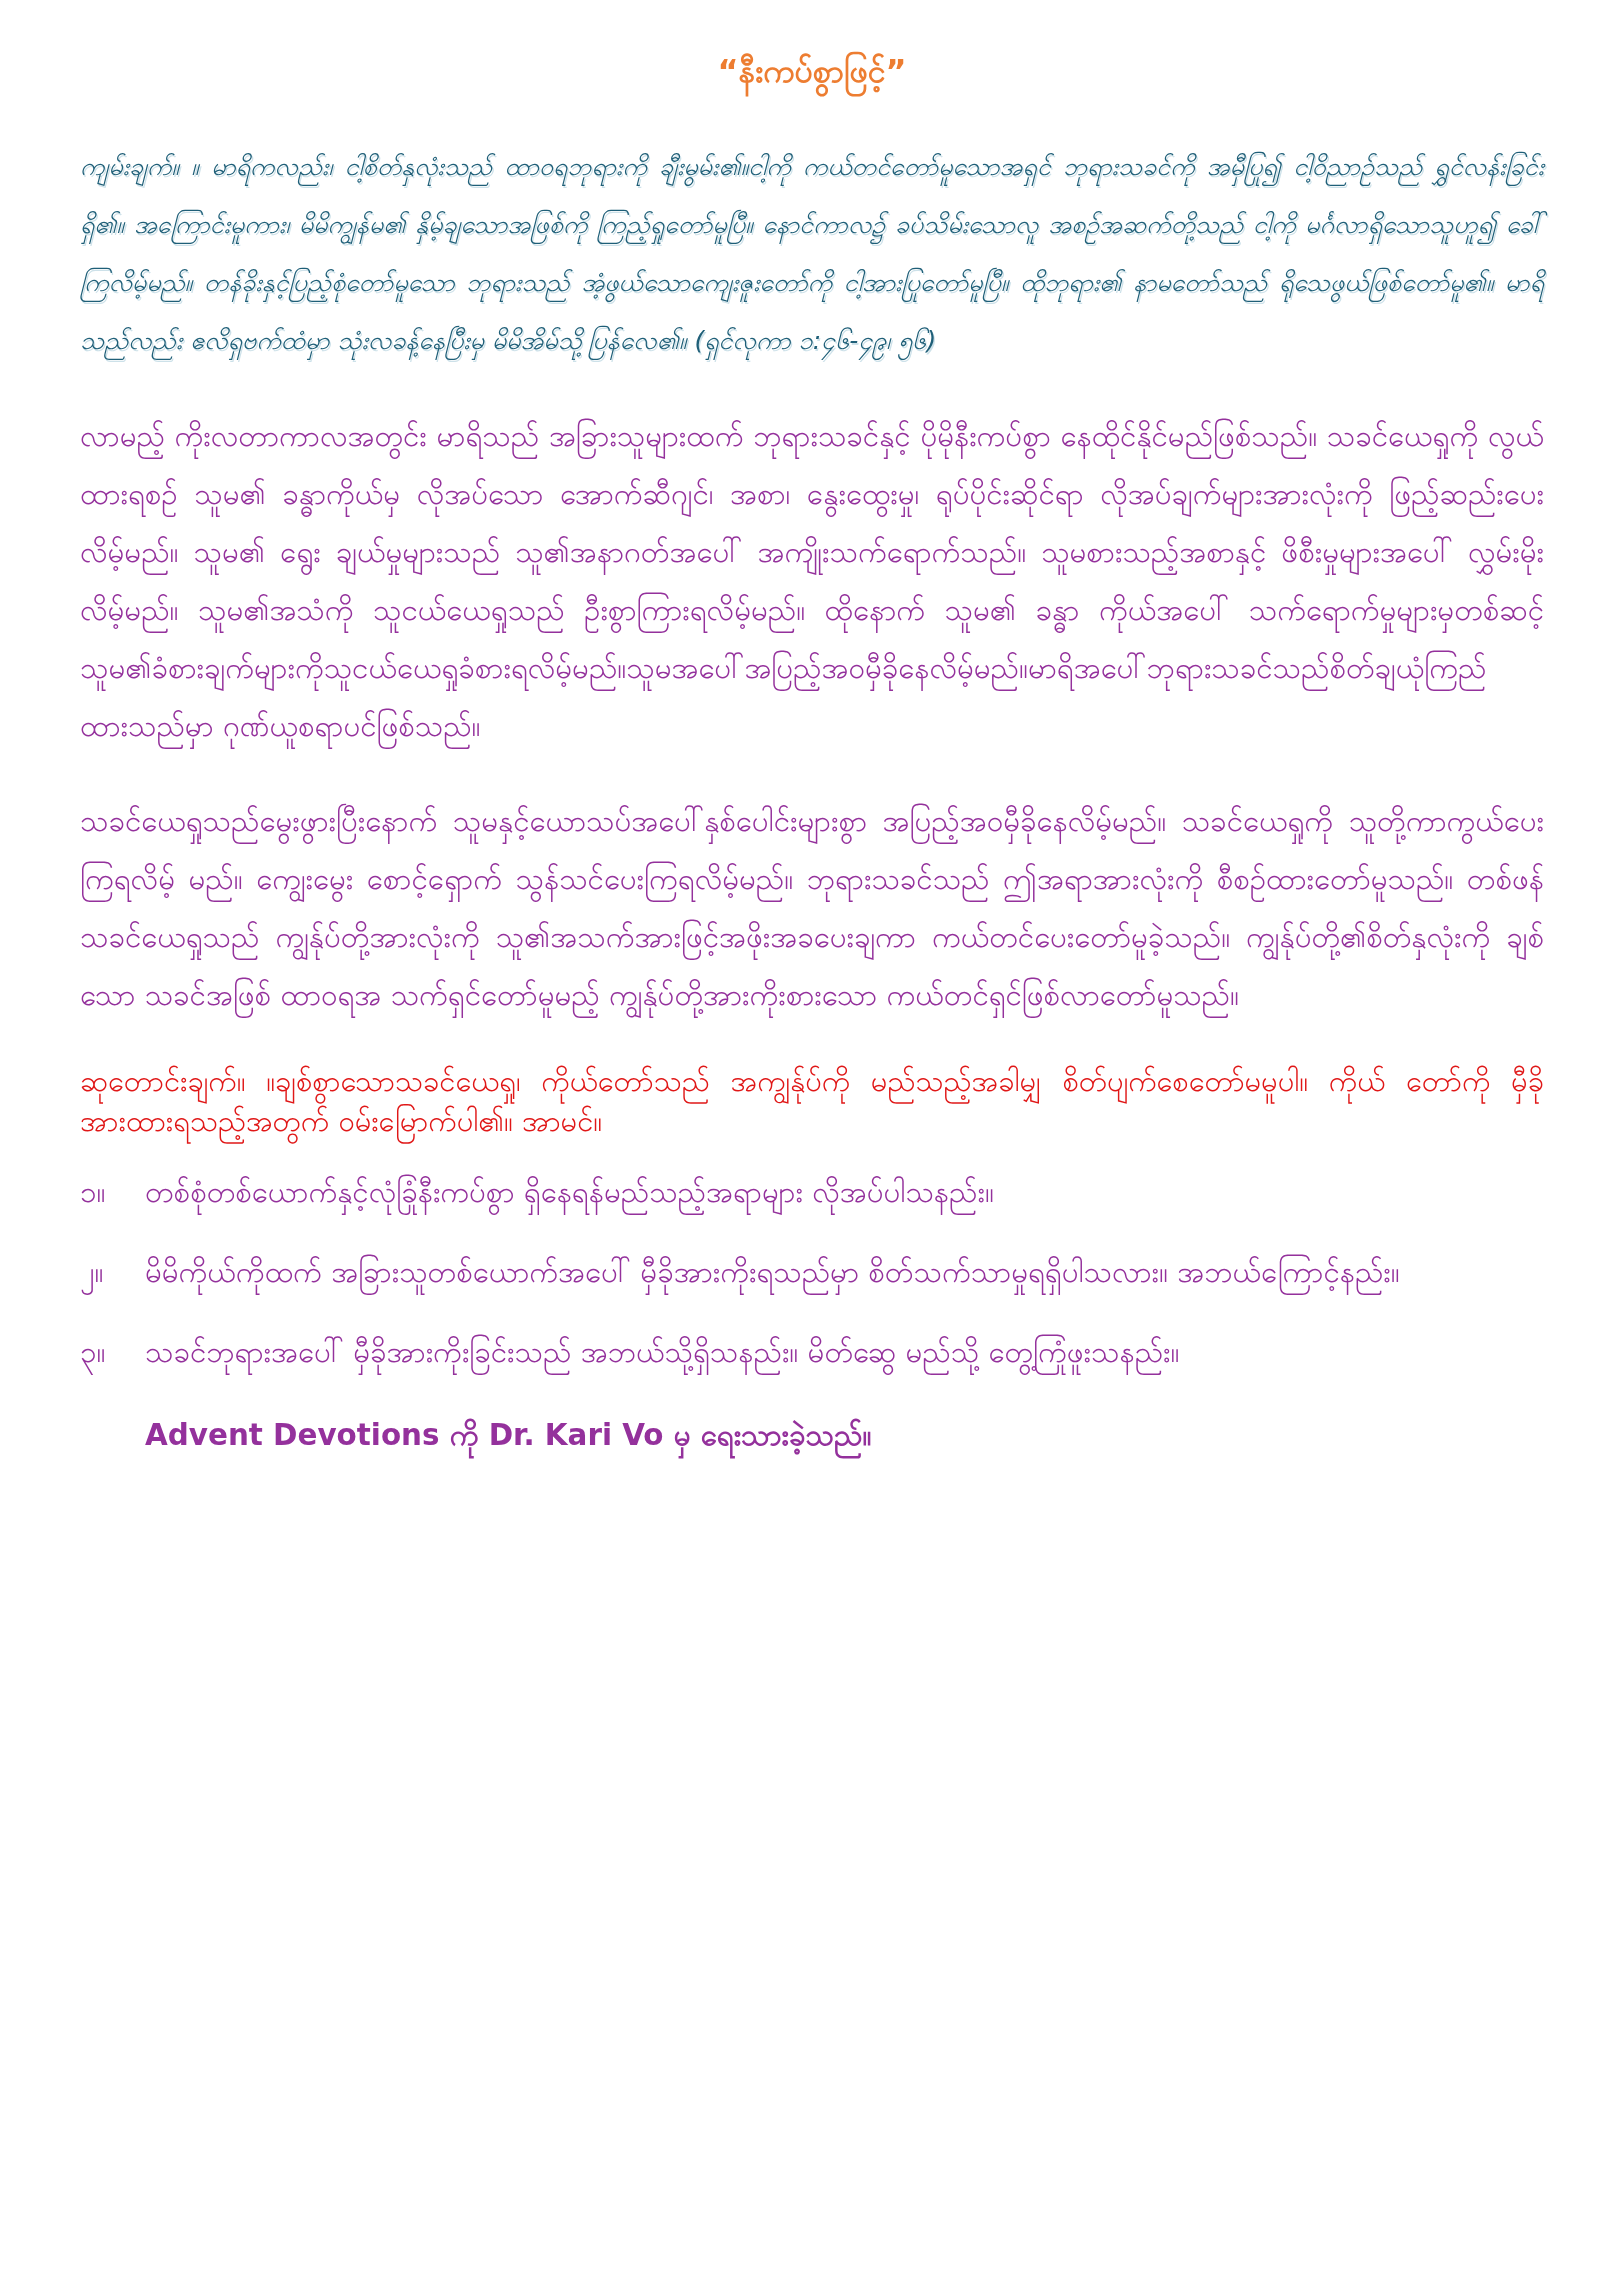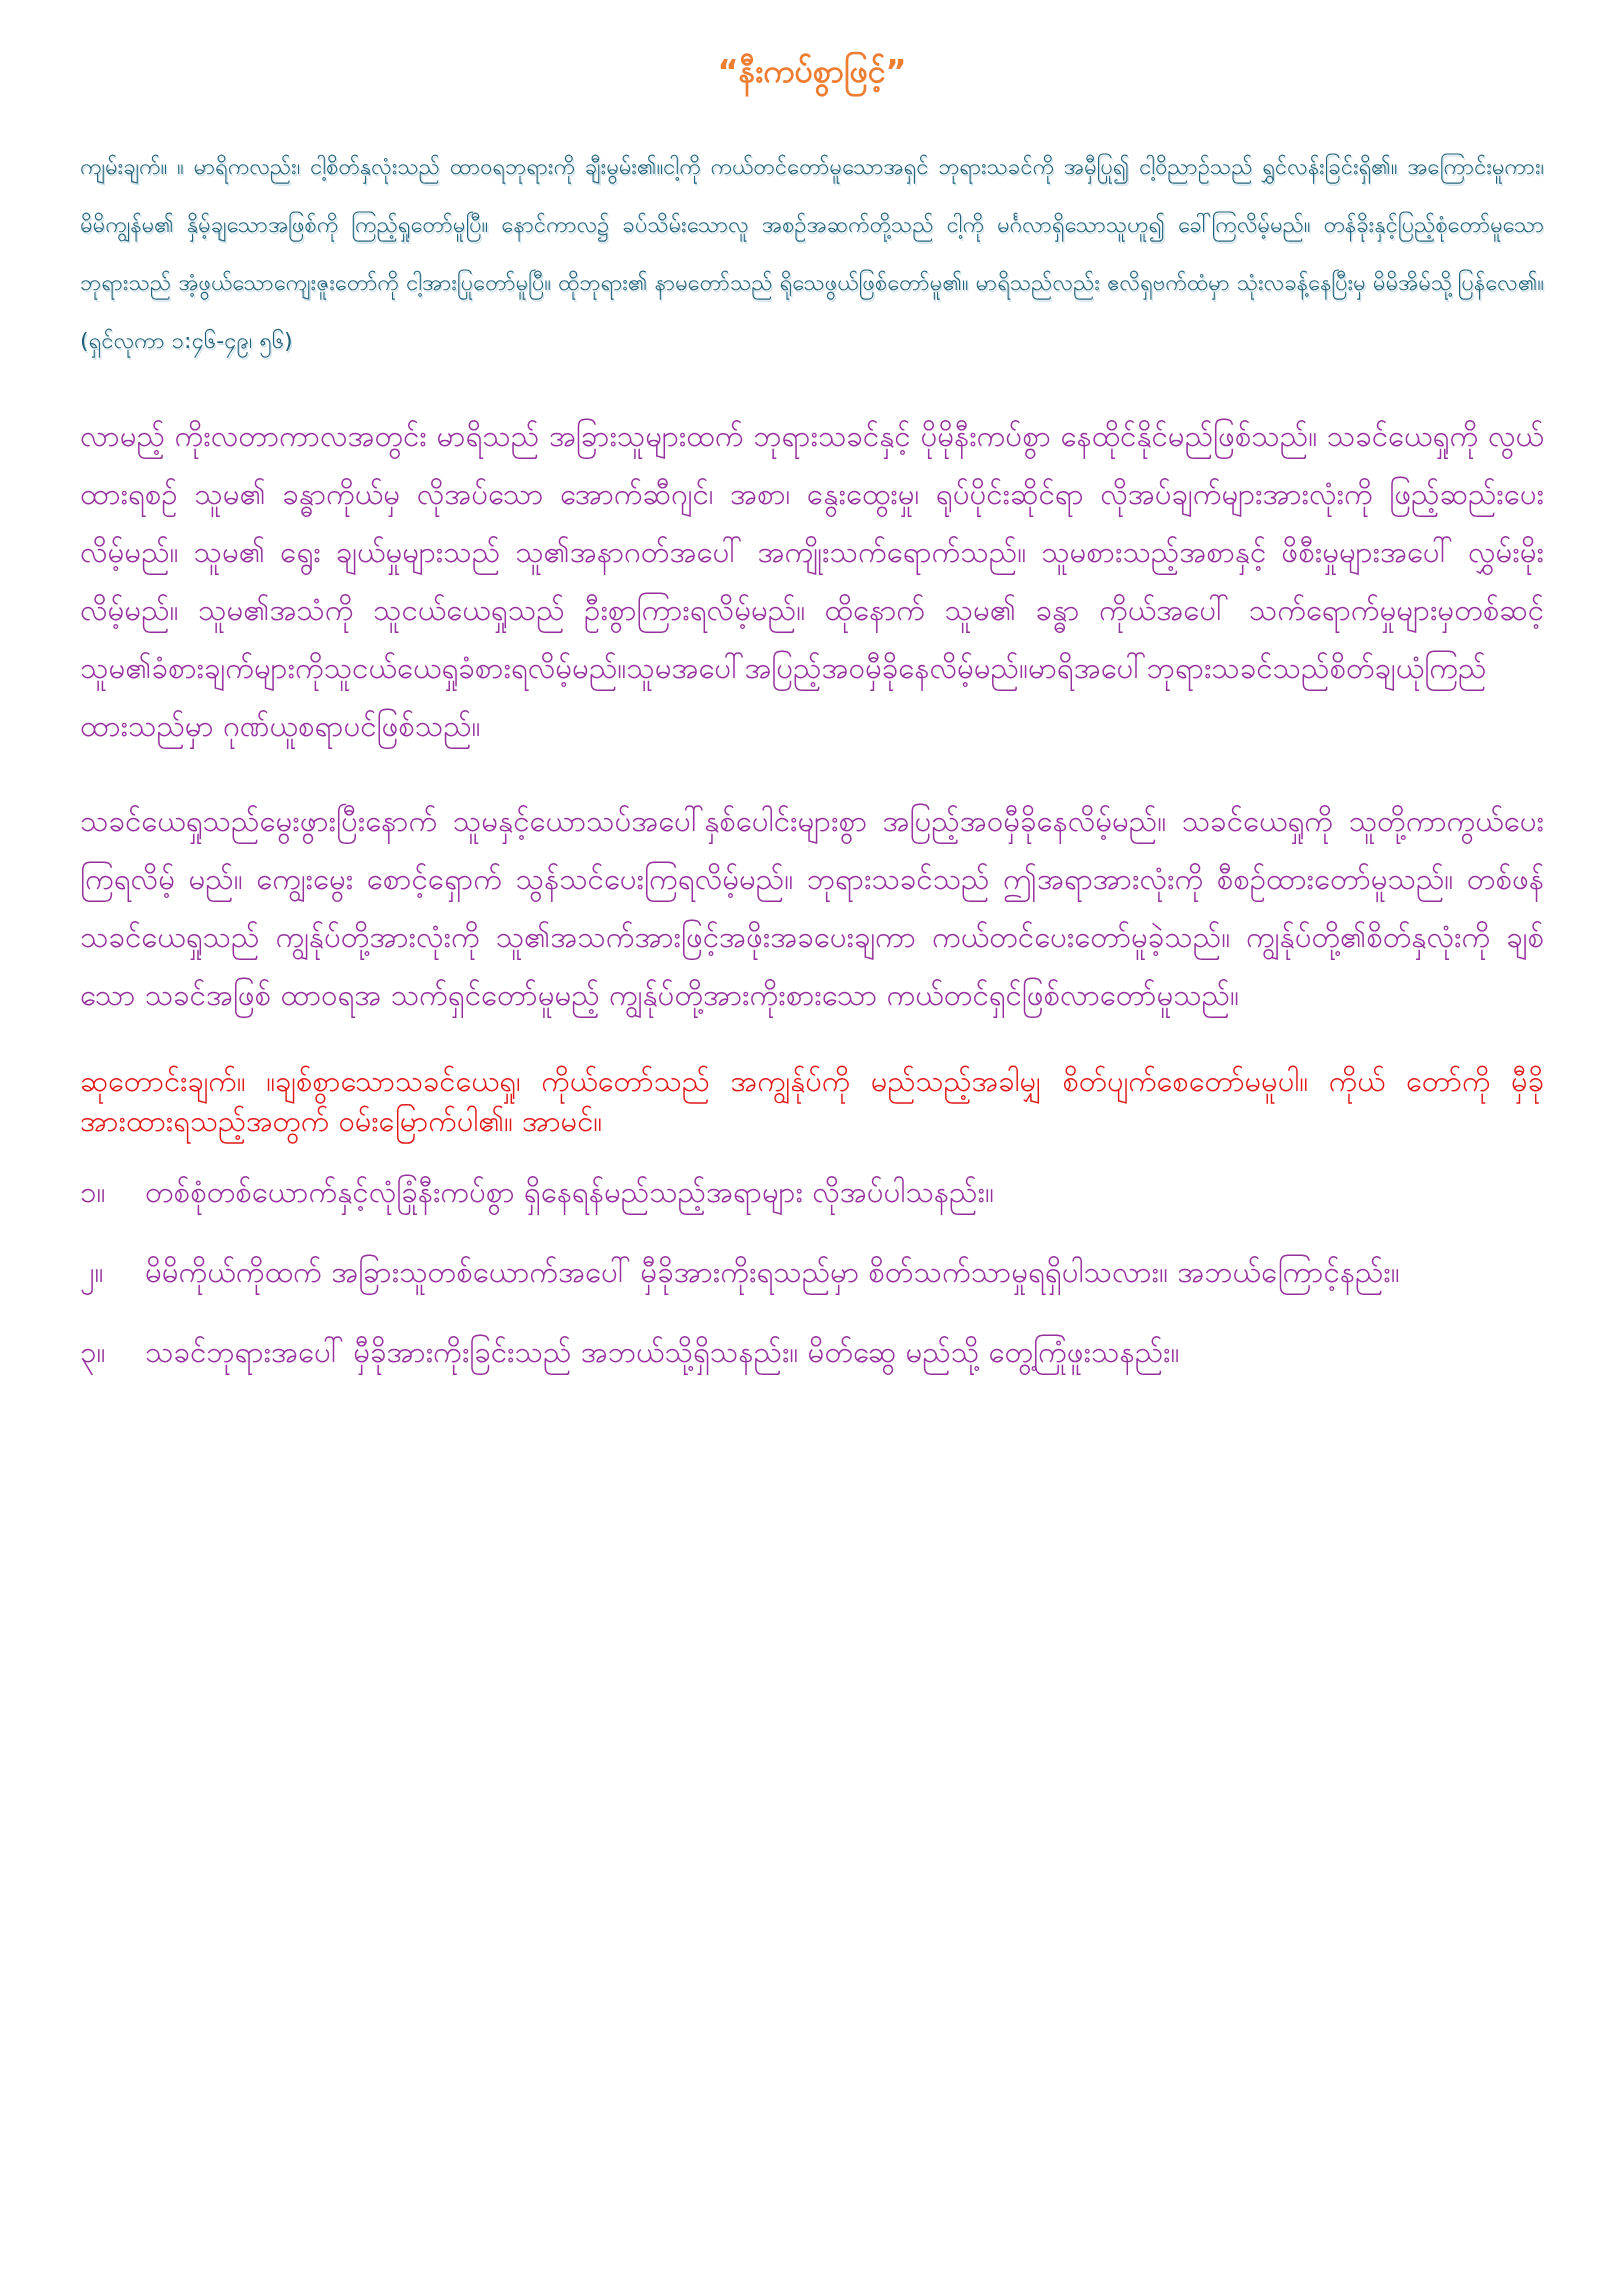--- a/index.html
+++ b/index.html
@@ -27,21 +27,22 @@
     font-size: 32px;
     line-height: 39px;
     margin: 0;
   }
   .title { margin-top: 16.4px; }
   .date  { margin-top: 41px; }
 
   .scripture {
     margin: 47px 0 0 0;
     color: var(--teal, #1F5F78);
-    font-size: 22px;
+    font-style: italic;
+    font-size: 25px;
     line-height: 58px;
     text-align: justify;
     text-shadow: 1.3px 2px 0 rgba(130, 180, 200, 0.40);
   }
   .body-para {
     margin: 37px 0 0 0;
     color: var(--purple, #94319C);
     font-size: 29.4px;
     line-height: 58px;
     text-align: justify;
@@ -110,15 +111,16 @@
       <span class="q-text">မိမိကိုယ်ကိုထက် အခြားသူတစ်ယောက်အပေါ် မှီခိုအားကိုးရသည်မှာ စိတ်သက်သာမှုရရှိပါသလား။ အဘယ်ကြောင့်နည်း။</span>
     </div>
 
     <div class="q-item">
       <span class="q-num">၃။</span>
       <span class="q-text">သခင်ဘုရားအပေါ် မှီခိုအားကိုးခြင်းသည် အဘယ်သို့ရှိသနည်း။ မိတ်ဆွေ မည်သို့ တွေ့ကြုံဖူးသနည်း။</span>
     </div>
 
   </div>
 
+  <p class="attribution">Advent Devotions ကို Dr. Kari Vo မှ ရေးသားခဲ့သည်။</p>
 
 </div>
 
 
 </body></html>

